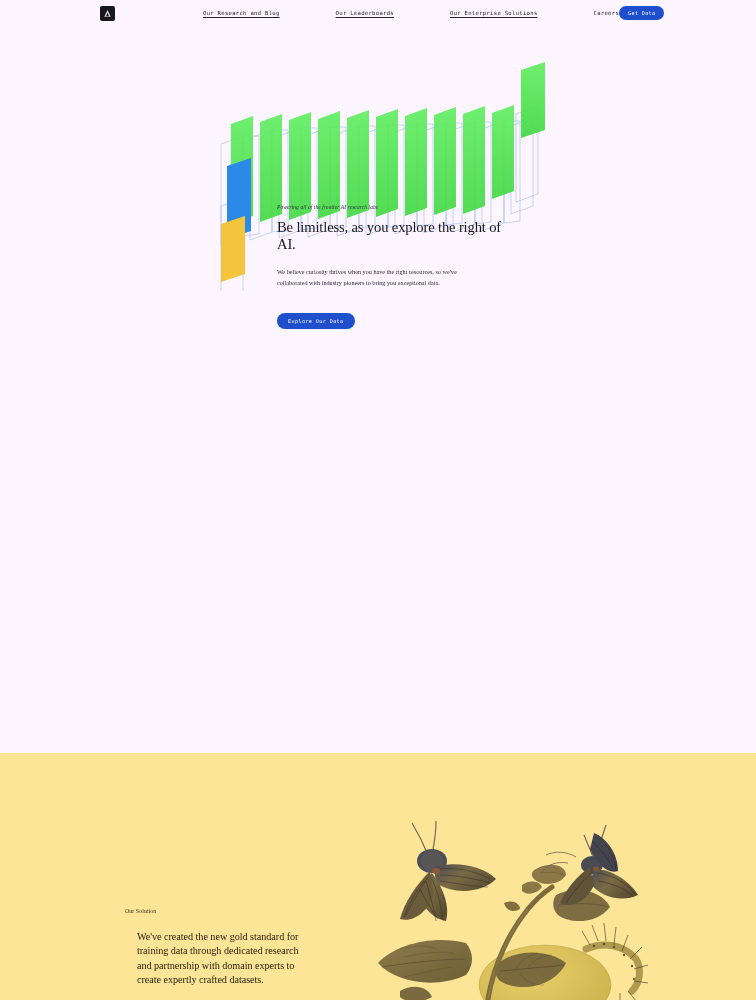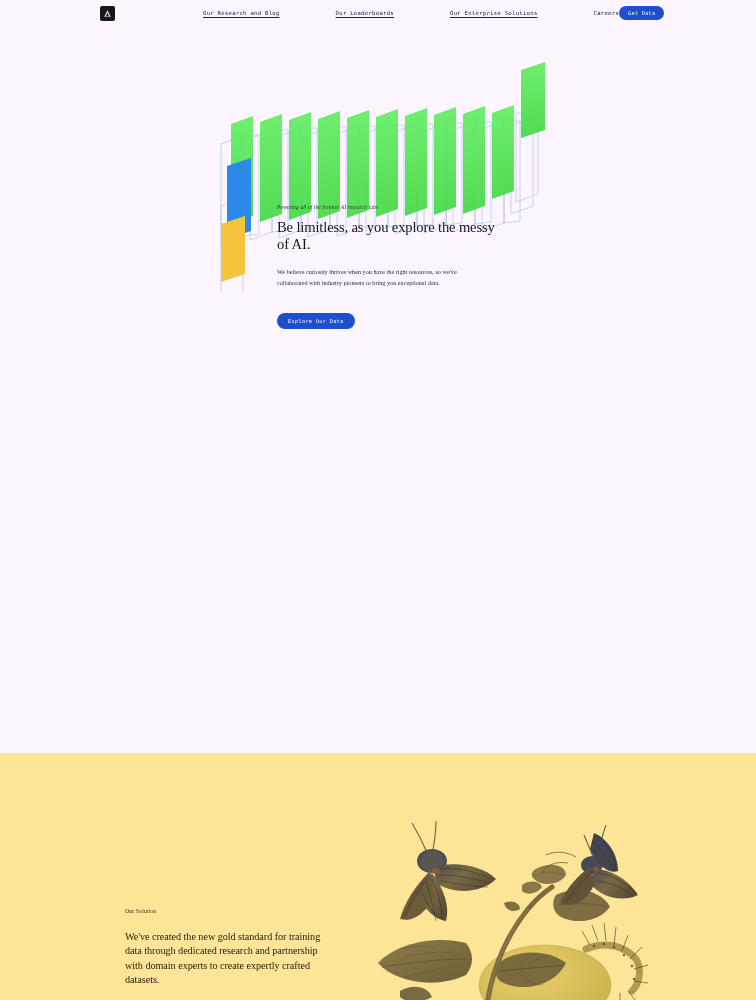--- a/index.html
+++ b/index.html
@@ -219,21 +219,21 @@
   .solution-label {
     font-size: 5.8px;
     color: #3a3020;
     margin: 0 0 16px 0;
     letter-spacing: 0.1px;
   }
   .solution-title {
     font-size: 10.2px;
     font-weight: 400;
     line-height: 1.42;
-    margin: 0;
+    margin: 12px;
     color: #231c0e;
     letter-spacing: -0.05px;
   }
   .botanical {
     position: absolute;
     left: 370px;
     top: 50px;
     width: 290px;
     height: 200px;
   }
@@ -309,21 +309,21 @@
 
       <path d="M521 14 L545 6 L545 74 L521 82 Z" fill="url(#gv)" opacity="0.93"></path>
     </g>
 
     <path d="M227 110 L251 102 L251 175 L227 183 Z" fill="#2b8ae8"></path>
     <path d="M221 168 L245 160 L245 218 L221 226 Z" fill="#f5c43d"></path>
   </svg>
 
   <div class="hero-copy">
     <p class="eyebrow">Powering all of the frontier AI research labs</p>
-    <h1 class="hero-title">Be limitless, as you explore the messy of AI.</h1>
+    <h1 class="hero-title">Be limitless, as you explore the right of AI.</h1>
     <p class="hero-body">We believe curiosity thrives when you have the right resources, so we've collaborated with industry pioneers to bring you exceptional data.</p>
     <button class="hero-btn">Explore Our Data</button>
   </div>
 </section>
 
 <section class="gap-section">
 
   <div class="gap-head">
     <p class="gap-label">2. The Gap</p>
     <h2 class="gap-title">AI researchers and enterprises are hitting walls with suboptimal data solutions.</h2>

